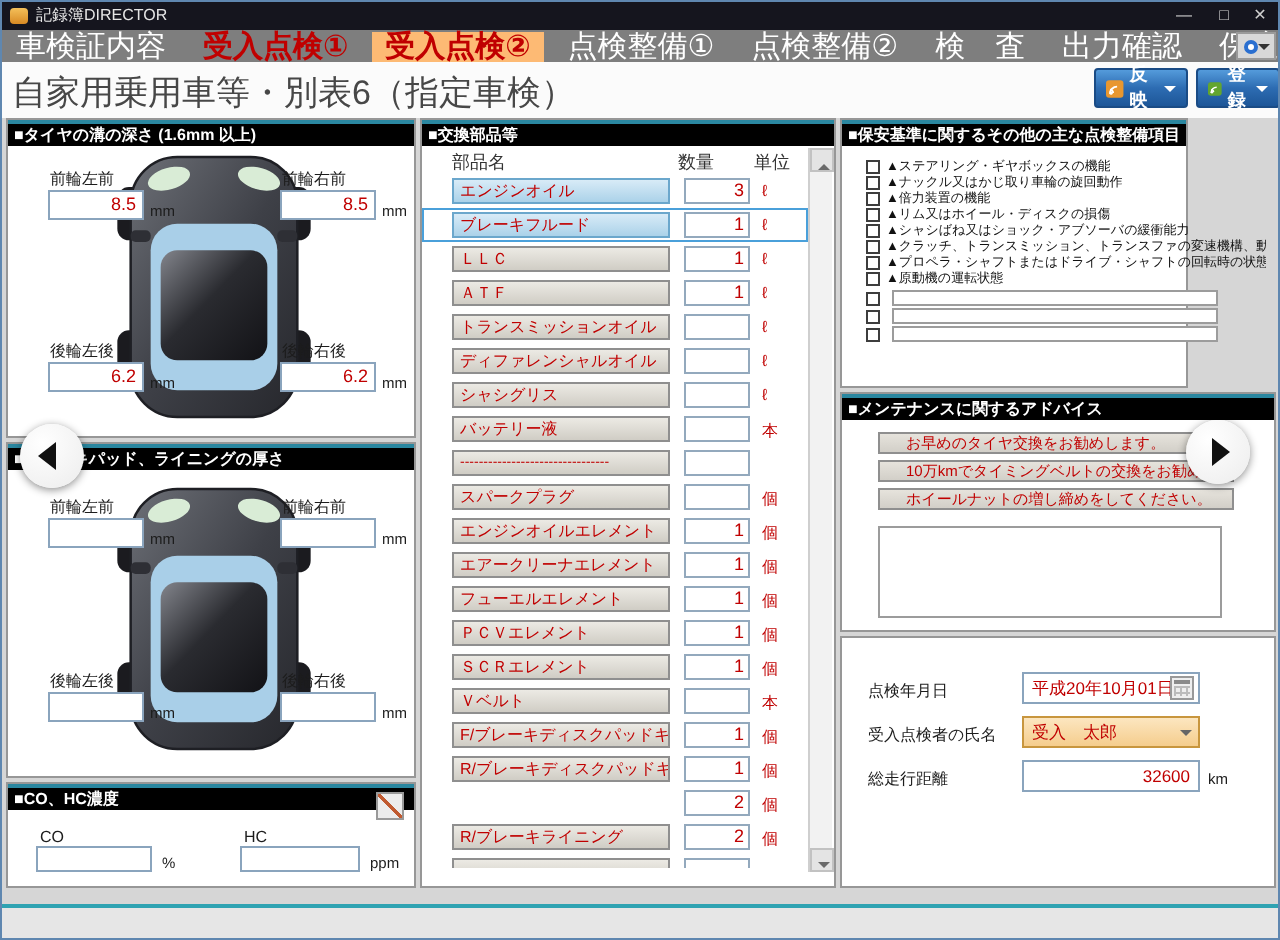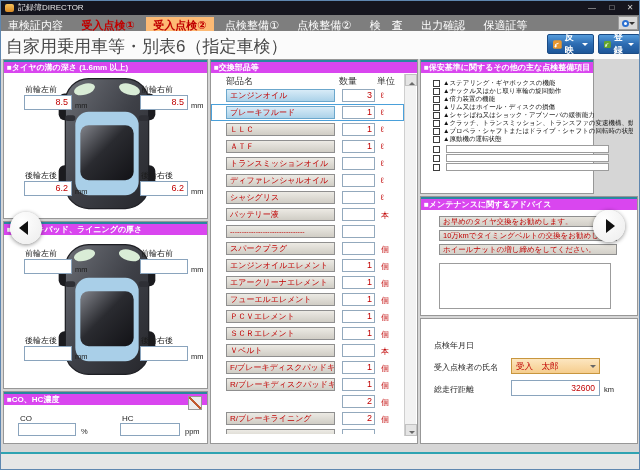--- a/index.html
+++ b/index.html
@@ -8,38 +8,38 @@
   #window { position:relative; width:640px; height:470px; background:#d6d6d6; overflow:hidden; border:1px solid #5f87b0; }
 
   
   .titlebar { position:absolute; left:0; top:0; width:640px; height:14px; background:#15151e; color:#e6e6e6; font-size:8px; line-height:14px; }
   .app-icon { position:absolute; left:4px; top:3px; width:9px; height:8px; background:linear-gradient(#f4c05a,#d88a24); border-radius:2px; }
   .app-title { position:absolute; left:17px; top:0; }
   .winbtn { position:absolute; top:0; width:18px; text-align:center; color:#cfcfcf; font-size:8px; cursor:default; }
 
   
   .menubar { position:absolute; left:0; top:14px; width:640px; height:16px; background:#7e7e7e; white-space:nowrap; }
-  .menu-item { display:inline-block; padding:0 7px; height:16px; line-height:16px; font-size:11px; color:#fff; }
+  .menu-item { display:inline-block; padding:0 7px; height:16px; line-height:16px; font-size:15px; color:#fff; }
   .menu-item.red { color:#c00000; font-weight:bold; }
   .menu-item.active { background:#fdba74; }
   .menu-tool { position:absolute; right:3px; top:1px; width:20px; height:14px; background:#d8d8d8; border:1px solid #9a9a9a; }
   .menu-tool .ring { position:absolute; left:3px; top:3px; width:7px; height:7px; border:2px solid #2a6fd0; border-radius:50%; background:#fff; }
   .menu-tool .crt { position:absolute; right:2px; top:5px; border:3px solid transparent; border-top-color:#333; }
 
   
   .pagehead { position:absolute; left:0; top:30px; width:640px; height:28px; background:#fbfbfb; }
   .page-title { position:absolute; left:5px; top:4px; font-size:17px; color:#474747; }
   .act-btn { position:absolute; top:3px; height:20px; display:flex; align-items:center; gap:3px; padding:0 5px;
              background:linear-gradient(#549bdb,#2d6cb2 50%,#1d5698); border:1px solid #1a4b85; border-radius:2px;
              color:#fff; font-size:9px; font-weight:bold; }
   .act-btn .caret { border:3px solid transparent; border-top-color:#fff; margin-top:3px; }
 
   
   .panel { position:absolute; background:#fff; border:1px solid #979797; }
-  .panel-h { height:13px; background:#d946ef; border-top:2px solid #2a87a0; color:#fff; font-size:8px; font-weight:bold;
+  .panel-h { height:13px; background:#000000; border-top:2px solid #2a87a0; color:#fff; font-size:8px; font-weight:bold;
              line-height:11px; padding-left:3px; white-space:nowrap; overflow:hidden; }
 
   .lab { position:absolute; font-size:8px; color:#1c1c1c; white-space:nowrap; }
   .inp { position:absolute; background:#fff; border:1px solid #8aa4bd; font-size:9px; color:#c00000; text-align:right; padding:1px 3px; }
   .unit { position:absolute; font-size:7.5px; color:#1c1c1c; }
   .carbox { position:absolute; }
 
   
   .edit-btn { position:absolute; right:5px; top:4px; width:14px; height:14px; background:#ececec; border:1px solid #999;
               background-image:linear-gradient(45deg, transparent 44%, #c05a30 44%, #c05a30 56%, transparent 56%); }
@@ -68,21 +68,21 @@
   .std-item { display:flex; align-items:center; height:8px; margin-bottom:0; }
   .cb { width:7px; height:7px; background:#fff; border:1px solid #3d3d3d; flex:0 0 auto; margin-right:3px; }
   .std-item .t { font-size:6.5px; color:#111; white-space:nowrap; overflow:hidden; }
   .std-extra { position:absolute; left:12px; top:85px; width:200px; }
   .std-xrow { display:flex; align-items:center; height:8px; margin-bottom:1px; }
   .std-xin { width:163px; height:8px; background:#fff; border:1px solid #9c9c9c; margin-left:3px; }
 
   
   .adv-list { position:absolute; left:18px; top:19px; width:178px; }
   .adv-row { height:11px; margin-bottom:3px; background:linear-gradient(#e6e3dc,#d2cfc8); border:1px solid #8f8f8f;
-             font-size:7.5px; color:#c00000; line-height:9px; padding-left:3px; white-space:nowrap; overflow:hidden; }
+             font-size:7.5px; color:#c00000; line-height:9px; padding-left:13px; white-space:nowrap; overflow:hidden; }
   .adv-box { position:absolute; left:18px; top:66px; width:172px; height:46px; background:#fff; border:1px solid #9c9c9c; }
 
   
   .ifield { position:absolute; left:90px; width:89px; height:16px; background:#fff; border:1px solid #8aa4bd; font-size:8.5px; color:#c00000; line-height:14px; }
   .cal-btn { position:absolute; right:2px; top:1px; width:12px; height:12px; background:#eee; border:1px solid #999; }
   .cal-btn i { position:absolute; left:1px; right:1px; top:1px; height:2px; background:#8a8a8a; }
   .cal-btn b { position:absolute; left:1px; right:1px; top:4px; bottom:1px;
                background:repeating-linear-gradient(90deg,#bbb 0 1px,transparent 1px 3px),repeating-linear-gradient(#bbb 0 1px,transparent 1px 3px); }
   .dd { background:linear-gradient(#fce6c0,#f5cd8d); border:1px solid #c8963e; padding-left:4px; }
   .dd .caret { position:absolute; right:3px; top:6px; border:3px solid transparent; border-top-color:#666; }
@@ -456,20 +456,27 @@
         <div class="adv-row">10万kmでタイミングベルトの交換をお勧めします。</div>
 
         <div class="adv-row">ホイールナットの増し締めをしてください。</div>
 
     </div>
     <div class="adv-box"></div>
   </div>
 
   <div class="panel" style="left:419px; top:317px; width:218px; height:126px">
     <span class="lab" style="left:13px; top:21px">点検年月日</span>
+    <div class="ifield" style="top:17px; padding-left:4px">
+      <span>平成20年10月01日</span>
+      <span class="cal-btn">
+          <i></i>
+          <b></b>
+        </span>
+    </div>
     <span class="lab" style="left:13px; top:43px">受入点検者の氏名</span>
     <div class="ifield dd" style="top:39px">
       <span>受入　太郎</span>
       <span class="caret"></span>
     </div>
     <span class="lab" style="left:13px; top:65px">総走行距離</span>
     <div class="ifield" style="top:61px; text-align:right; padding-right:4px">32600</div>
     <span class="unit" style="left:183px; top:66px">km</span>
   </div>
 

